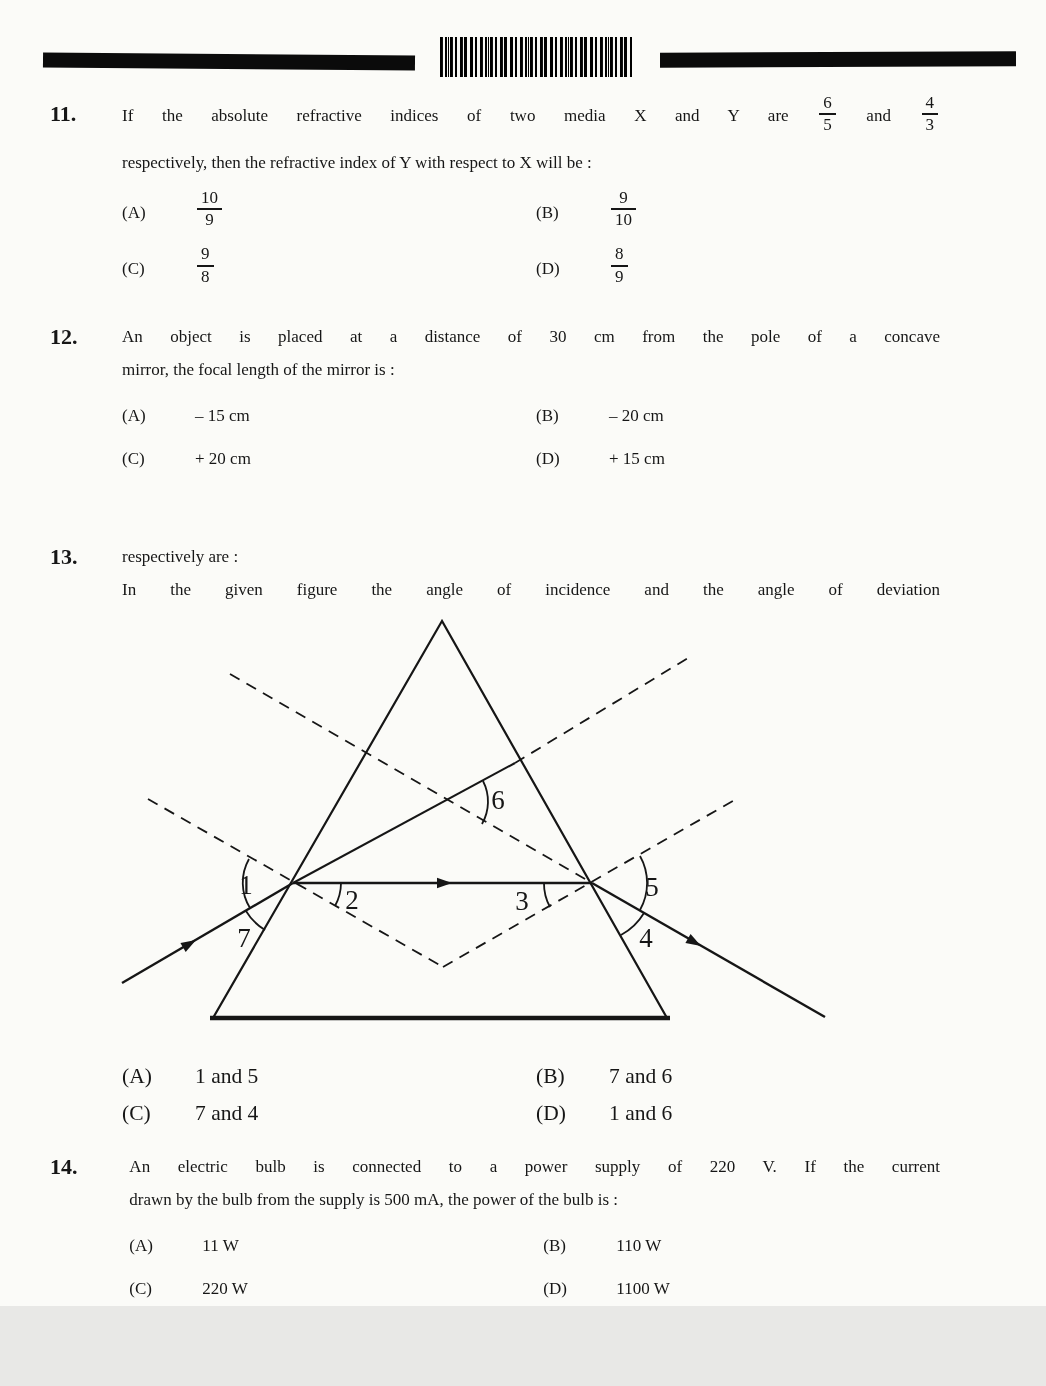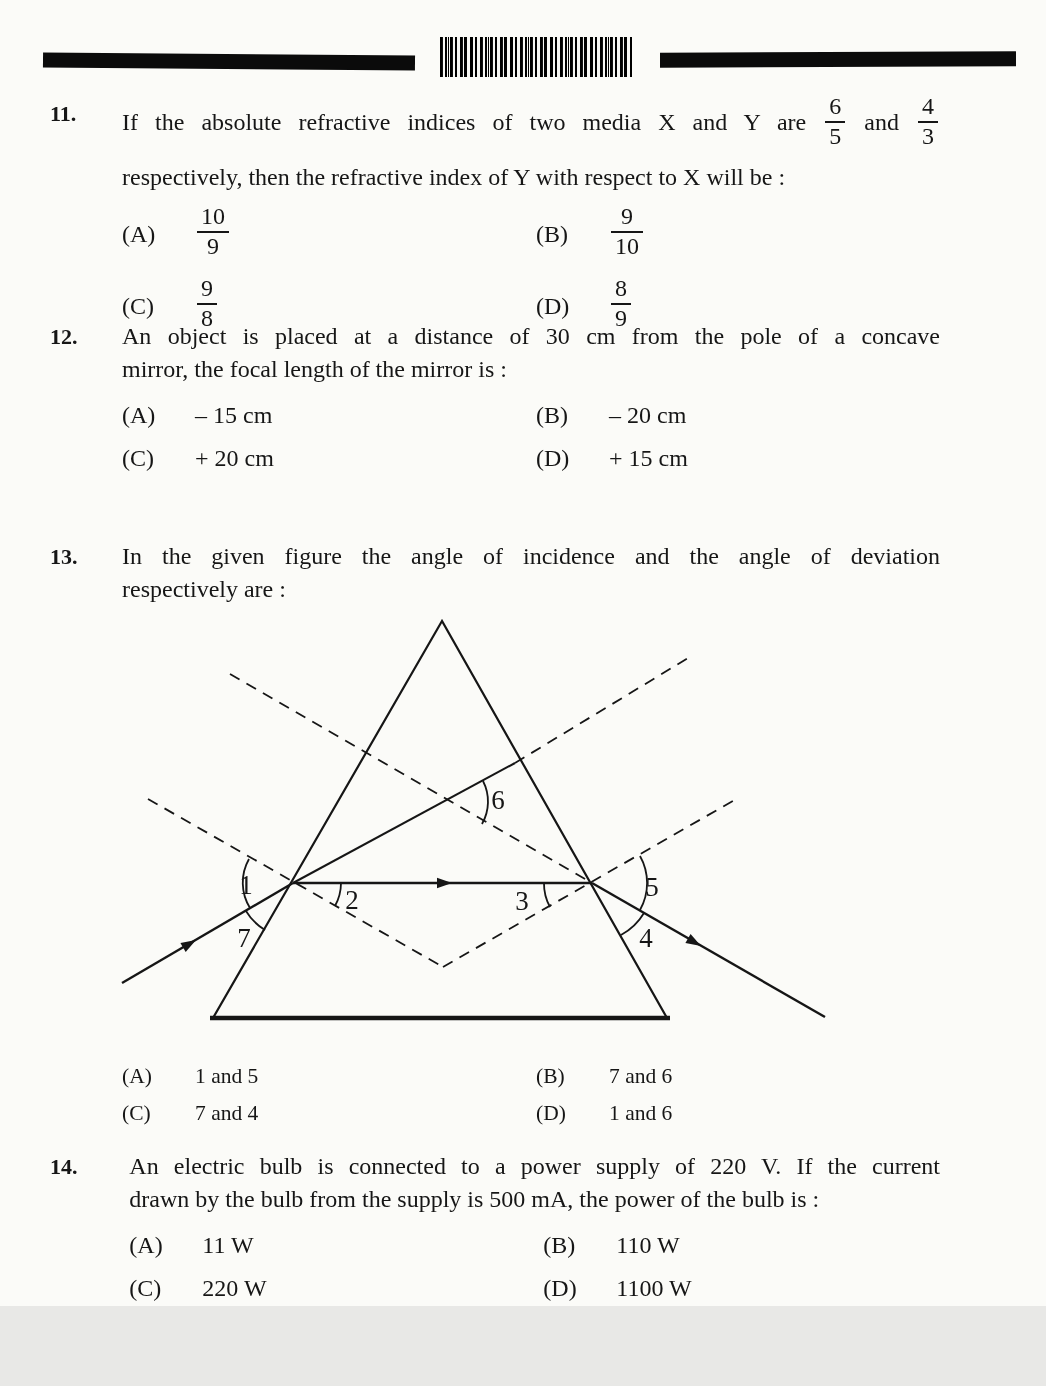--- a/index.html
+++ b/index.html
@@ -17,21 +17,21 @@
     position:absolute; left:440px; top:37px; width:192px; height:40px;
     background:
       repeating-linear-gradient(90deg, #000 0 2px, rgba(0,0,0,0) 2px 5px),
       repeating-linear-gradient(90deg, #000 0 1px, rgba(0,0,0,0) 1px 8px),
       repeating-linear-gradient(90deg, #111 0 3px, #f6f6f3 3px 10px);
   }
 
   
   .q { position:absolute; left:50px; width:890px; display:flex; }
   .qnum { width:72px; font-weight:bold; font-size:22px; line-height:33px; }
-  .qbody { width:818px; font-size:24px; line-height:33px; }
+  .qbody { width:818px; font-size:17px; line-height:33px; }
   .qline { min-height:33px; }
   .jline { text-align:justify; text-align-last:justify; }
   #q11 { top:97px; }
   #q12 { top:320px; }
   #q13 { top:540px; }
   #q14 { top:1150px;gap:8px; }
 
   .frac { display:inline-block; vertical-align:middle; text-align:center;
           line-height:1.08; margin:0 2px; transform:translateY(-3px); }
   .frac .fnum { display:block; padding:0 4px 1px; border-bottom:2px solid #161616; }
@@ -140,22 +140,22 @@
             <span>+ 15 cm</span>
           </div>
         </div>
       </div>
     </div>
   </div>
 
   <div class="q" id="q13">
     <div class="qnum">13.</div>
     <div class="qbody">
+      <div class="qline">respectively are :</div>
       <div class="qline jline">In the given figure the angle of incidence and the angle of deviation</div>
-      <div class="qline">respectively are :</div>
     </div>
   </div>
 
   <div class="figure">
     <svg viewBox="100 600 850 450" xmlns="http://www.w3.org/2000/svg">
       <g stroke="#161616" fill="none" stroke-linecap="butt">
 
         <path d="M442,621 L213,1018 L667,1018 Z" stroke-width="2.2"></path>
         <line x1="210" y1="1018" x2="670" y2="1018" stroke-width="4.5"></line>
 

